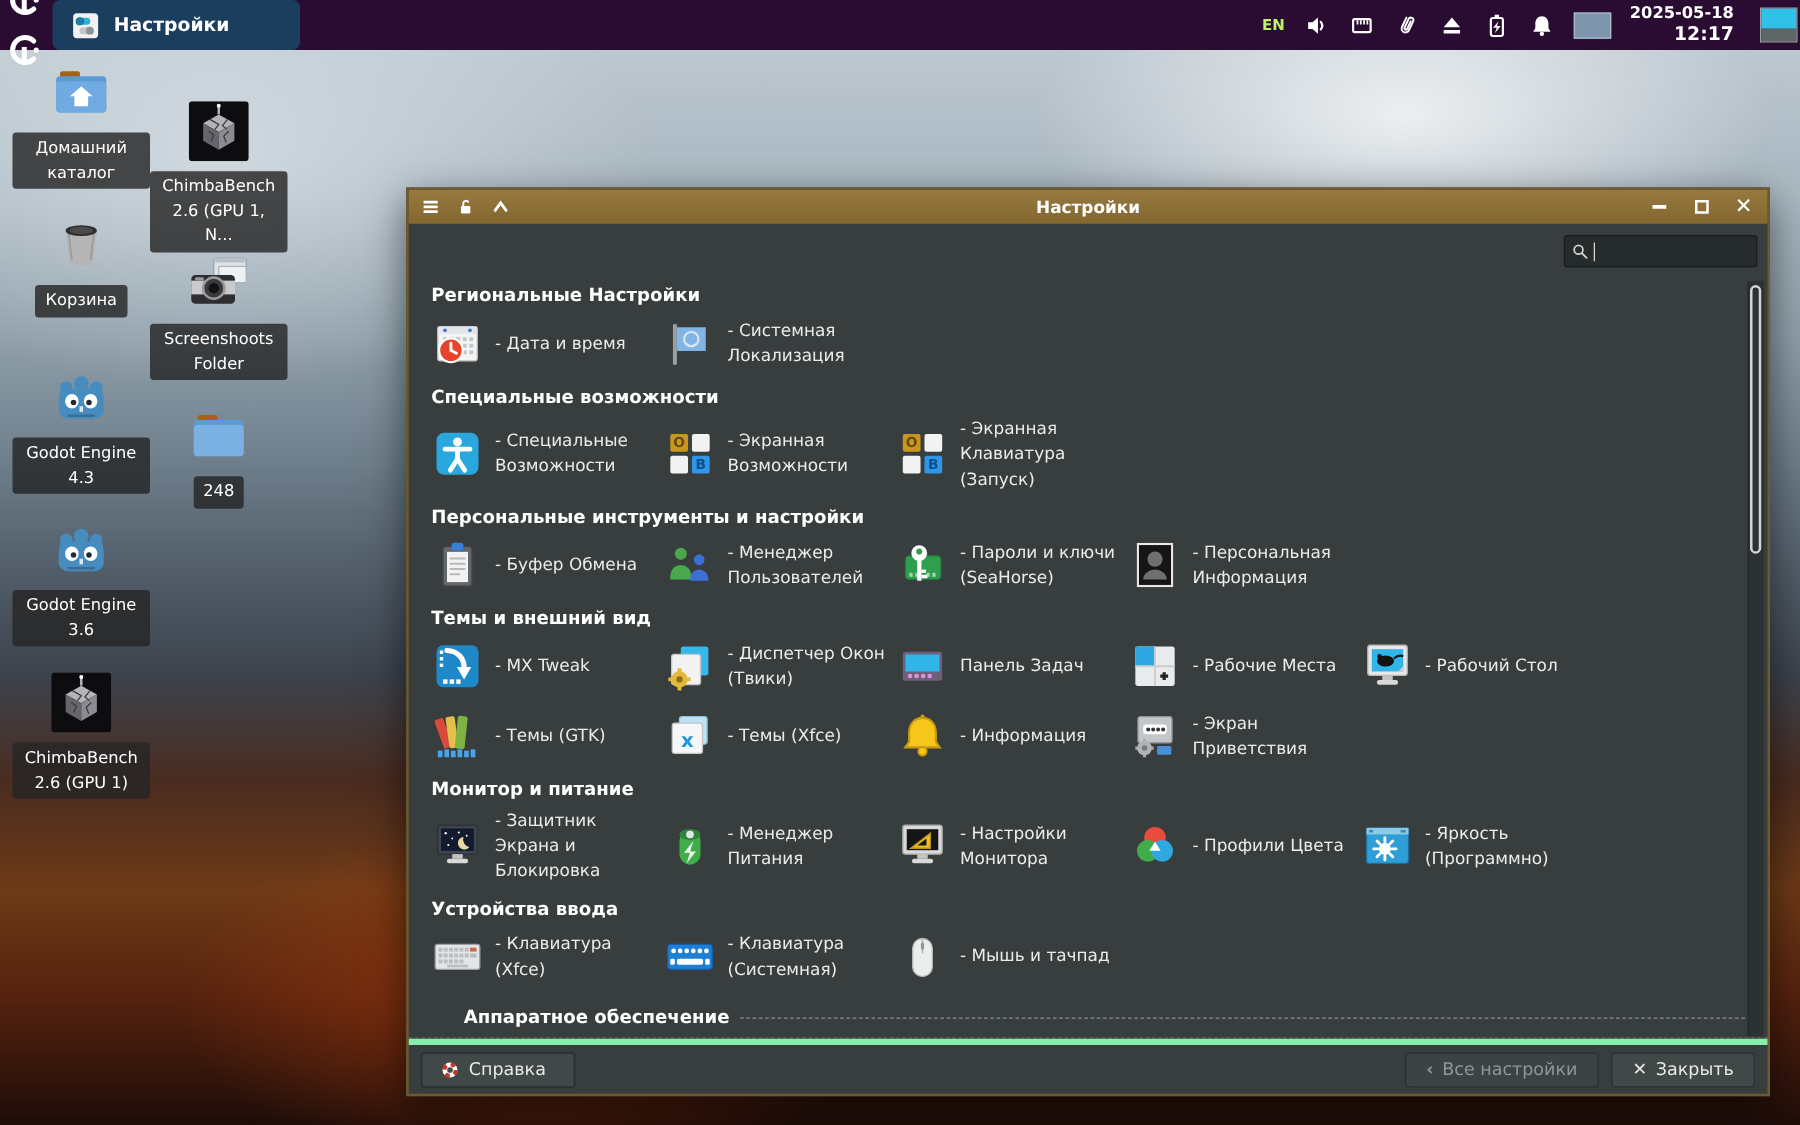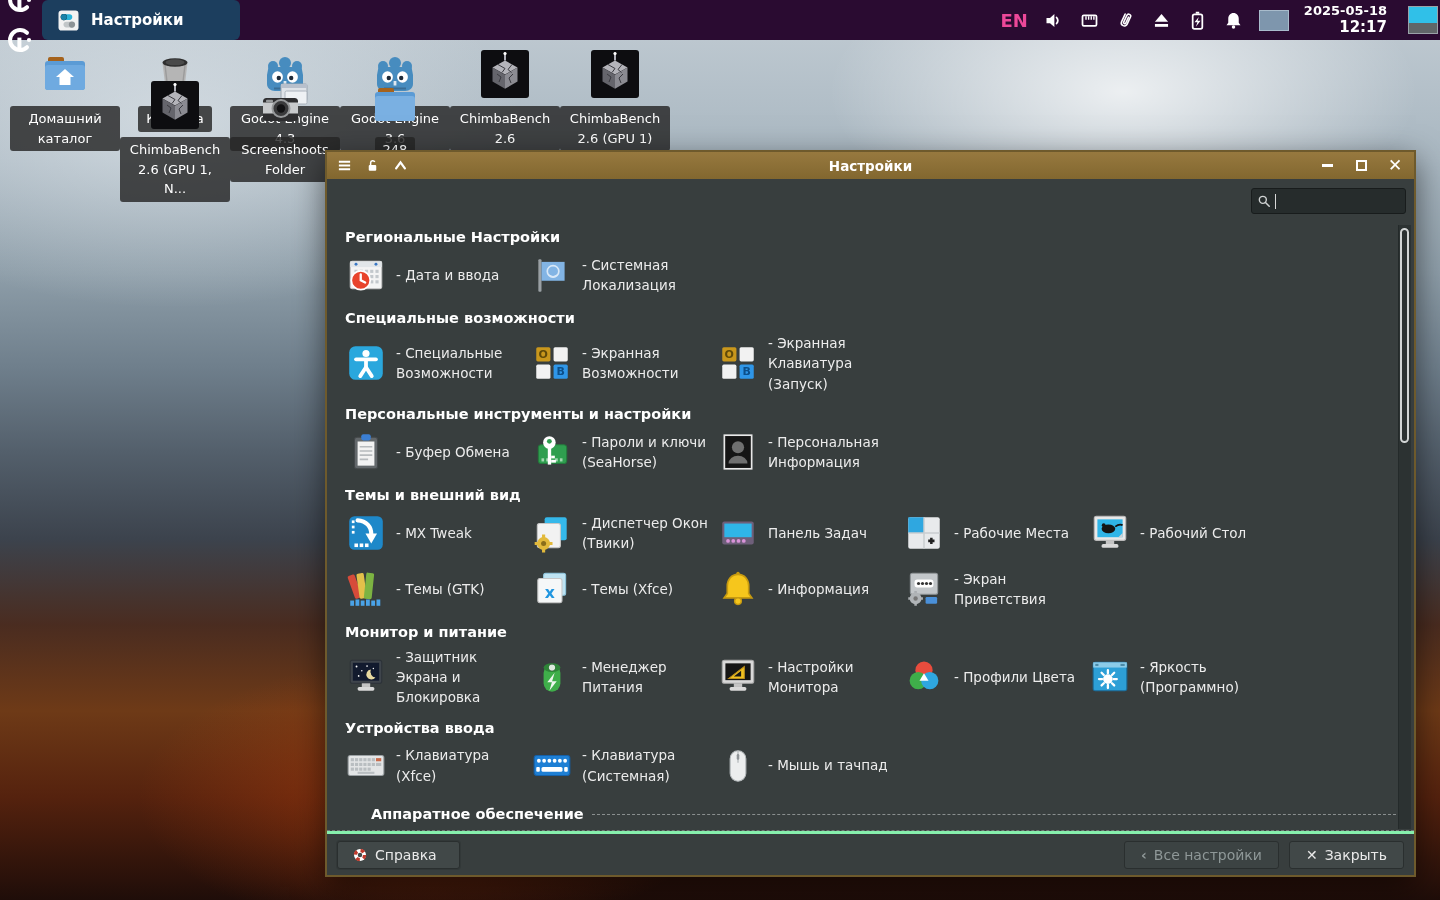--- a/index.html
+++ b/index.html
@@ -20,21 +20,21 @@
   .task-item {
     height:40px; display:flex; align-items:center; gap:10px;
     background:var(--task-active,#1c3e5e); border-radius:6px;
     padding:0 14px; margin-left:4px; width:198px;
   }
   .task-item .ticon { width:25px; height:25px; display:inline-flex; }
   .task-item .ticon svg { width:25px; height:25px; }
   .task-item .tlabel { color:#fff; font-weight:bold; font-size:15px; }
 
   .panel-right { display:flex; align-items:center; height:100%; gap:15px; padding-right:2px; }
-  .lang { color:#ec4899; font-weight:bold; font-size:18px; }
+  .lang { color:#bef264; font-weight:bold; font-size:12px; }
   .tray-icon { width:21px; height:21px; display:inline-flex; }
   .tray-icon svg { width:21px; height:21px; }
   .pager { width:30px; height:21px; background:#7e96ad; border:1px solid #a9bccc; }
   .clock { text-align:right; color:#fff; line-height:1.15; }
   .clock .date { font-size:13px; font-weight:bold; }
   .clock .time { font-size:15px; font-weight:bold; }
   .panel-widget { width:30px; height:28px; border:1px solid #9aa2a8; margin-left:6px; display:flex; flex-direction:column; }
   .panel-widget .wtop { flex:1.6; background:#30c0e8; }
   .panel-widget .wbot { flex:1; background:#606668; }
 
@@ -43,21 +43,21 @@
     position:absolute; top:40px; left:0; right:0; bottom:0;
     background:
       radial-gradient(420px 200px at 78% 6%, rgba(255,255,255,.75), rgba(255,255,255,0) 70%),
       radial-gradient(500px 260px at 12% 10%, rgba(235,240,244,.55), rgba(235,240,244,0) 70%),
       radial-gradient(640px 260px at 58% 76%, rgba(220,90,20,.45), rgba(220,90,20,0) 70%),
       radial-gradient(420px 200px at 30% 88%, rgba(200,70,15,.5), rgba(200,70,15,0) 70%),
       linear-gradient(180deg,#bcc7cf 0%,#a9b7c1 14%,#8e9ea9 27%,#6f7f8c 38%,#535f6b 48%,#3c434d 58%,#4a2c20 68%,#6e3a17 78%,#55220e 88%,#1f0d09 100%);
   }
 
   
-  .dcol { position:absolute; top:10px; display:flex; }
+  .dcol { position:absolute; top:10px; display:flex; flex-direction:column; }
   .dcol1 { left:10px; } .dcol2 { left:120px;margin-top:31px; }
   .dcell { height:122px; width:110px; display:flex; flex-direction:column; align-items:center; cursor:pointer; }
   .dcell .dicon { width:48px; height:48px; }
   .dcell .dicon svg { width:48px; height:48px; }
   .dcell .dlabel {
     margin-top:8px; background:rgba(38,38,38,.82); color:#fff;
     font-size:13px; line-height:1.5; padding:3px 8px; border-radius:3px; text-align:center;
     max-width:110px;
   }
 
@@ -111,21 +111,21 @@
   .scrollbar {
     position:absolute; right:3px; top:73px; bottom:46px; width:13px;
     background:#2c3232; border-left:1px solid #242a2a; z-index:5;
   }
   .scrollbar .thumb {
     position:absolute; top:3px; left:1px; width:9px; height:215px;
     border:2px solid #d2d5d5; border-radius:7px; background:transparent; cursor:pointer;
   }
 
   .footer {
-    height:44px; flex:none; border-top:3px solid #86efac;
+    height:44px; flex:none; border-top:5px solid #86efac;
     display:flex; align-items:center; justify-content:space-between; padding:0 10px;
   }
   .btn {
     display:inline-flex; align-items:center; gap:7px;
     background:#414848; border:1px solid #2a2f2f; border-radius:3px;
     color:#e9e9e9; font-size:14px; padding:5px 16px; cursor:pointer;
     font-family:"DejaVu Sans", sans-serif;
   }
   .btn svg { width:16px; height:16px; }
   .btn .glyph { font-size:14px; font-weight:bold; line-height:1; }
@@ -266,32 +266,20 @@
               <circle cx="24" cy="13" r="6" fill="#478cbf"></circle>
               <path d="M7.5 17L6 25v9c0 4 3.5 7 8 7h20c4.5 0 8-3 8-7v-9l-1.5-8z" fill="#478cbf"></path>
               <ellipse cx="16.5" cy="27" rx="5.4" ry="5.8" fill="#fff"></ellipse>
               <ellipse cx="31.5" cy="27" rx="5.4" ry="5.8" fill="#fff"></ellipse>
               <circle cx="17.8" cy="28" r="2.2" fill="#1f2a38"></circle>
               <circle cx="30.2" cy="28" r="2.2" fill="#1f2a38"></circle>
               <rect x="22.6" y="31" width="2.8" height="4.5" fill="#dfe8f0"></rect>
               <path d="M13 38.5h22" stroke="#3a6d94" stroke-width="2"></path>
             </svg></span>
           <span class="dlabel">Godot Engine 3.6</span>
-        </div>
-        <div class="dcell">
-          <span class="dicon"><svg viewBox="0 0 48 48">
-              <rect width="48" height="48" rx="3" fill="#0d0d10"></rect>
-              <rect x="23" y="2.5" width="2" height="8" fill="#cfcfd8" opacity=".85"></rect>
-              <circle cx="24" cy="3.5" r="1.6" fill="#fff"></circle>
-              <path d="M24 10.5l12.5 7L24 24.5l-12.5-7z" fill="#b4b4ba"></path>
-              <path d="M11.5 17.5v14L24 38.8v-14z" fill="#65656c"></path>
-              <path d="M36.5 17.5v14L24 38.8v-14z" fill="#8b8b92"></path>
-              <path d="M17 14.5l7 4-3 4M31 14.5l-4 5 3.5 3M16 24l4 3-2 5M32 24l-4 4 2 5" stroke="#3a3a40" stroke-width="1" fill="none"></path>
-            </svg></span>
-          <span class="dlabel">ChimbaBench 2.6</span>
         </div>
         <div class="dcell">
           <span class="dicon"><svg viewBox="0 0 48 48">
               <rect width="48" height="48" rx="3" fill="#0d0d10"></rect>
               <rect x="23" y="2.5" width="2" height="8" fill="#cfcfd8" opacity=".85"></rect>
               <circle cx="24" cy="3.5" r="1.6" fill="#fff"></circle>
               <path d="M24 10.5l12.5 7L24 24.5l-12.5-7z" fill="#b4b4ba"></path>
               <path d="M11.5 17.5v14L24 38.8v-14z" fill="#65656c"></path>
               <path d="M36.5 17.5v14L24 38.8v-14z" fill="#8b8b92"></path>
               <path d="M17 14.5l7 4-3 4M31 14.5l-4 5 3.5 3M16 24l4 3-2 5M32 24l-4 4 2 5" stroke="#3a3a40" stroke-width="1" fill="none"></path>
@@ -399,21 +387,21 @@
                       <rect x="24" y="15" width="3" height="3"></rect>
                       <rect x="29" y="15" width="3" height="3"></rect>
                       <rect x="24" y="20" width="3" height="3"></rect>
                       <rect x="29" y="20" width="3" height="3"></rect>
                       <rect x="24" y="25" width="3" height="3"></rect>
                       <rect x="29" y="25" width="3" height="3"></rect>
                     </g>
                     <circle cx="15" cy="25" r="9" fill="#e8442c" stroke="#fff" stroke-width="1.6"></circle>
                     <path d="M15 19.5v5.5l4.2 2.2" stroke="#fff" stroke-width="2.2" fill="none" stroke-linecap="round"></path>
                   </svg></span>
-                <span class="ilabel">- Дата и ввода</span>
+                <span class="ilabel">- Дата и время</span>
               </div>
               <div class="sitem">
                 <span class="iicon"><svg viewBox="0 0 40 40">
                     <rect x="7" y="5" width="3" height="31" rx="1" fill="#9aa0a4"></rect>
                     <path d="M10 7.5h22v18H10z" fill="#82b4e4"></path>
                     <circle cx="21" cy="16.5" r="5.5" fill="none" stroke="#d9e8f7" stroke-width="1.6"></circle>
                     <path d="M17 20c2.5 2 5.5 2 8 0" stroke="#d9e8f7" stroke-width="1.4" fill="none"></path>
                   </svg></span>
                 <span class="ilabel">- Системная Локализация</span>
               </div>
@@ -464,20 +452,29 @@
             </div>
             <div class="items-grid">
               <div class="sitem">
                 <span class="iicon"><svg viewBox="0 0 40 40">
                     <rect x="9" y="6" width="22" height="30" rx="2.5" fill="#63686b" stroke="#44484a"></rect>
                     <rect x="12" y="10" width="16" height="23" fill="#f2f2f2"></rect>
                     <path d="M14 15h12M14 19h12M14 23h12M14 27h8" stroke="#b6babd" stroke-width="1.5"></path>
                     <rect x="15.5" y="3" width="9" height="6" rx="2" fill="#3b7fd4"></rect>
                   </svg></span>
                 <span class="ilabel">- Буфер Обмена</span>
+              </div>
+              <div class="sitem">
+                <span class="iicon"><svg viewBox="0 0 40 40">
+                    <circle cx="13" cy="11.5" r="4.6" fill="#49a84c"></circle>
+                    <path d="M5 28a8 8 0 0 1 16 0v3H5z" fill="#49a84c"></path>
+                    <circle cx="27" cy="16" r="4.1" fill="#3b6fd4"></circle>
+                    <path d="M20 30.5a7 7 0 0 1 14 0v1.5H20z" fill="#3b6fd4"></path>
+                  </svg></span>
+                <span class="ilabel">- Менеджер Пользователей</span>
               </div>
               <div class="sitem">
                 <span class="iicon"><svg viewBox="0 0 40 40">
                     <rect x="7" y="13" width="27" height="18" rx="3" fill="#2f9e4f" stroke="#247a3c"></rect>
                     <g fill="#bfe6c9" opacity="0.8">
                       <rect x="10" y="26" width="2.5" height="3"></rect>
                       <rect x="14.5" y="26" width="2.5" height="3"></rect>
                       <rect x="23" y="26" width="2.5" height="3"></rect>
                       <rect x="27.5" y="26" width="2.5" height="3"></rect>
                     </g>

